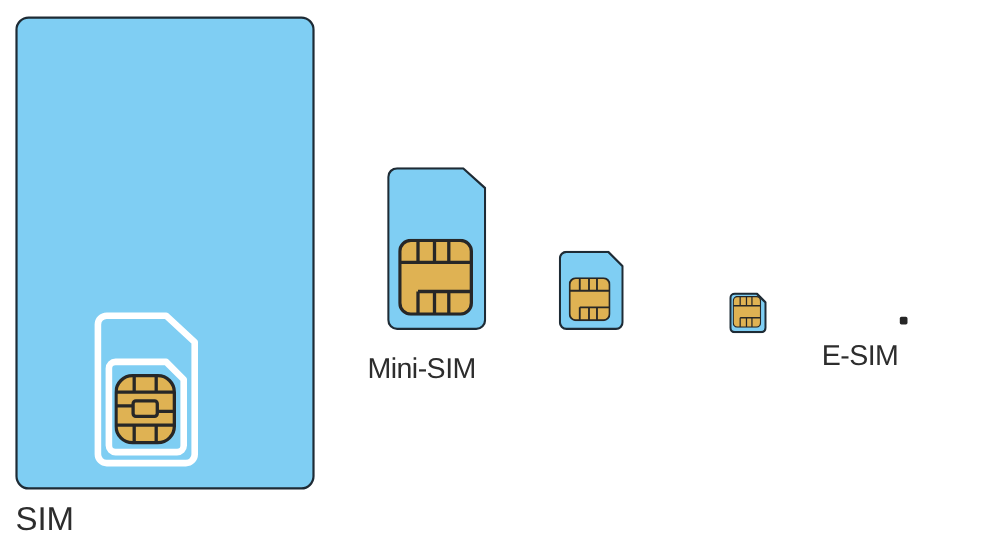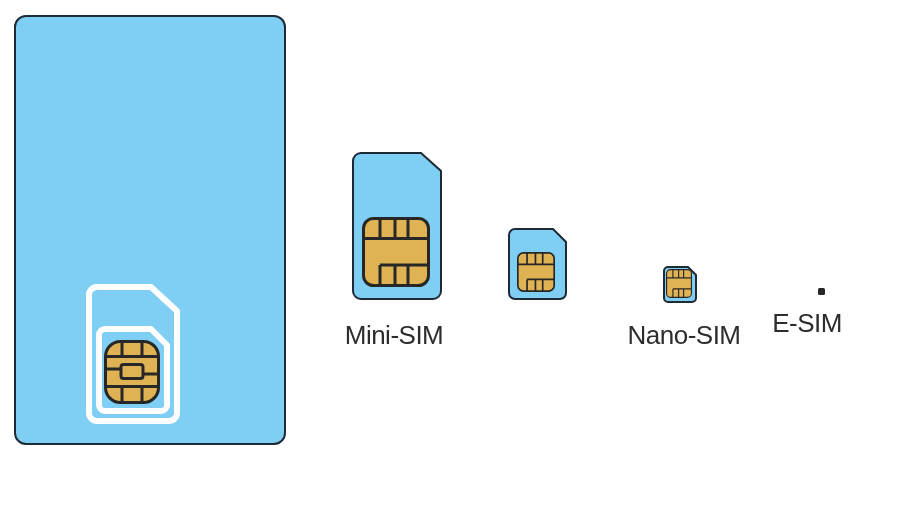--- a/index.html
+++ b/index.html
@@ -43,21 +43,20 @@
     fill:none;
     stroke:var(--cutout_stroke,#FFFFFF);
     stroke-width:6;
     stroke-linejoin:round;
   }
 
   .label{
     color:var(--label_text,#2D2D2D);
     font-size:26px;
     letter-spacing:-0.5px;
-    text-align:center;
     line-height:1.2;
     white-space:nowrap;
   }
   .label-big{
     font-size:30px;
     letter-spacing:0;
   }
   .esim-dot{
     left:818px;top:288px;width:7px;height:7px;
     background:var(--esim_dot,#262626);
@@ -113,17 +112,17 @@
   </svg>
   <svg class="abs chip" style="left:666px;top:269px;" width="26" height="29" viewBox="0 0 68 70" preserveAspectRatio="none">
     <rect class="body" x="1.5" y="1.5" width="65" height="67" rx="10"></rect>
     <path class="grid" d="M1.5,21.5 H66.5 M18,48 H66.5
                           M18,1.5 V21.5 M33,1.5 V21.5 M46,1.5 V21.5
                           M18,48 V68.5 M33,48 V68.5 M46,48 V68.5"></path>
   </svg>
 
   <div class="abs esim-dot"></div>
 
+  <div class="abs label label-big" style="left:14px;top:455px;width:272px;">SIM</div>
   <div class="abs label" style="left:334px;top:320px;width:120px;">Mini-SIM</div>
-  <div class="abs label" style="left:624px;top:320px;width:120px;">Nano-SIM</div>
   <div class="abs label" style="left:747px;top:308px;width:120px;">E-SIM</div>
 
 </div>
 
 </body></html>

